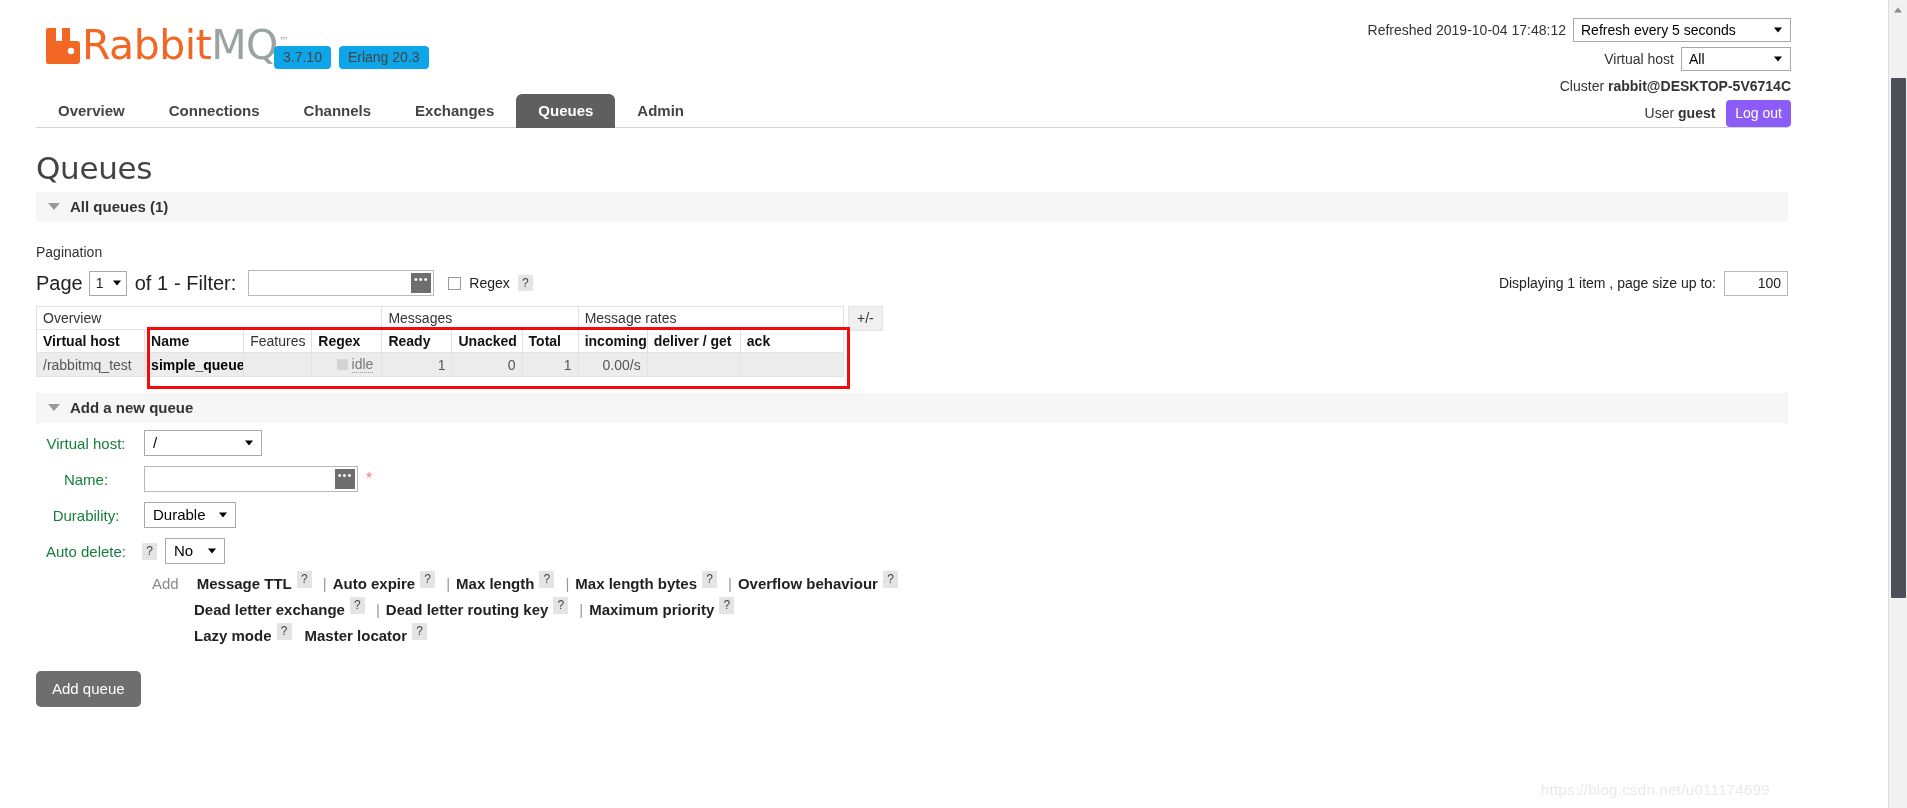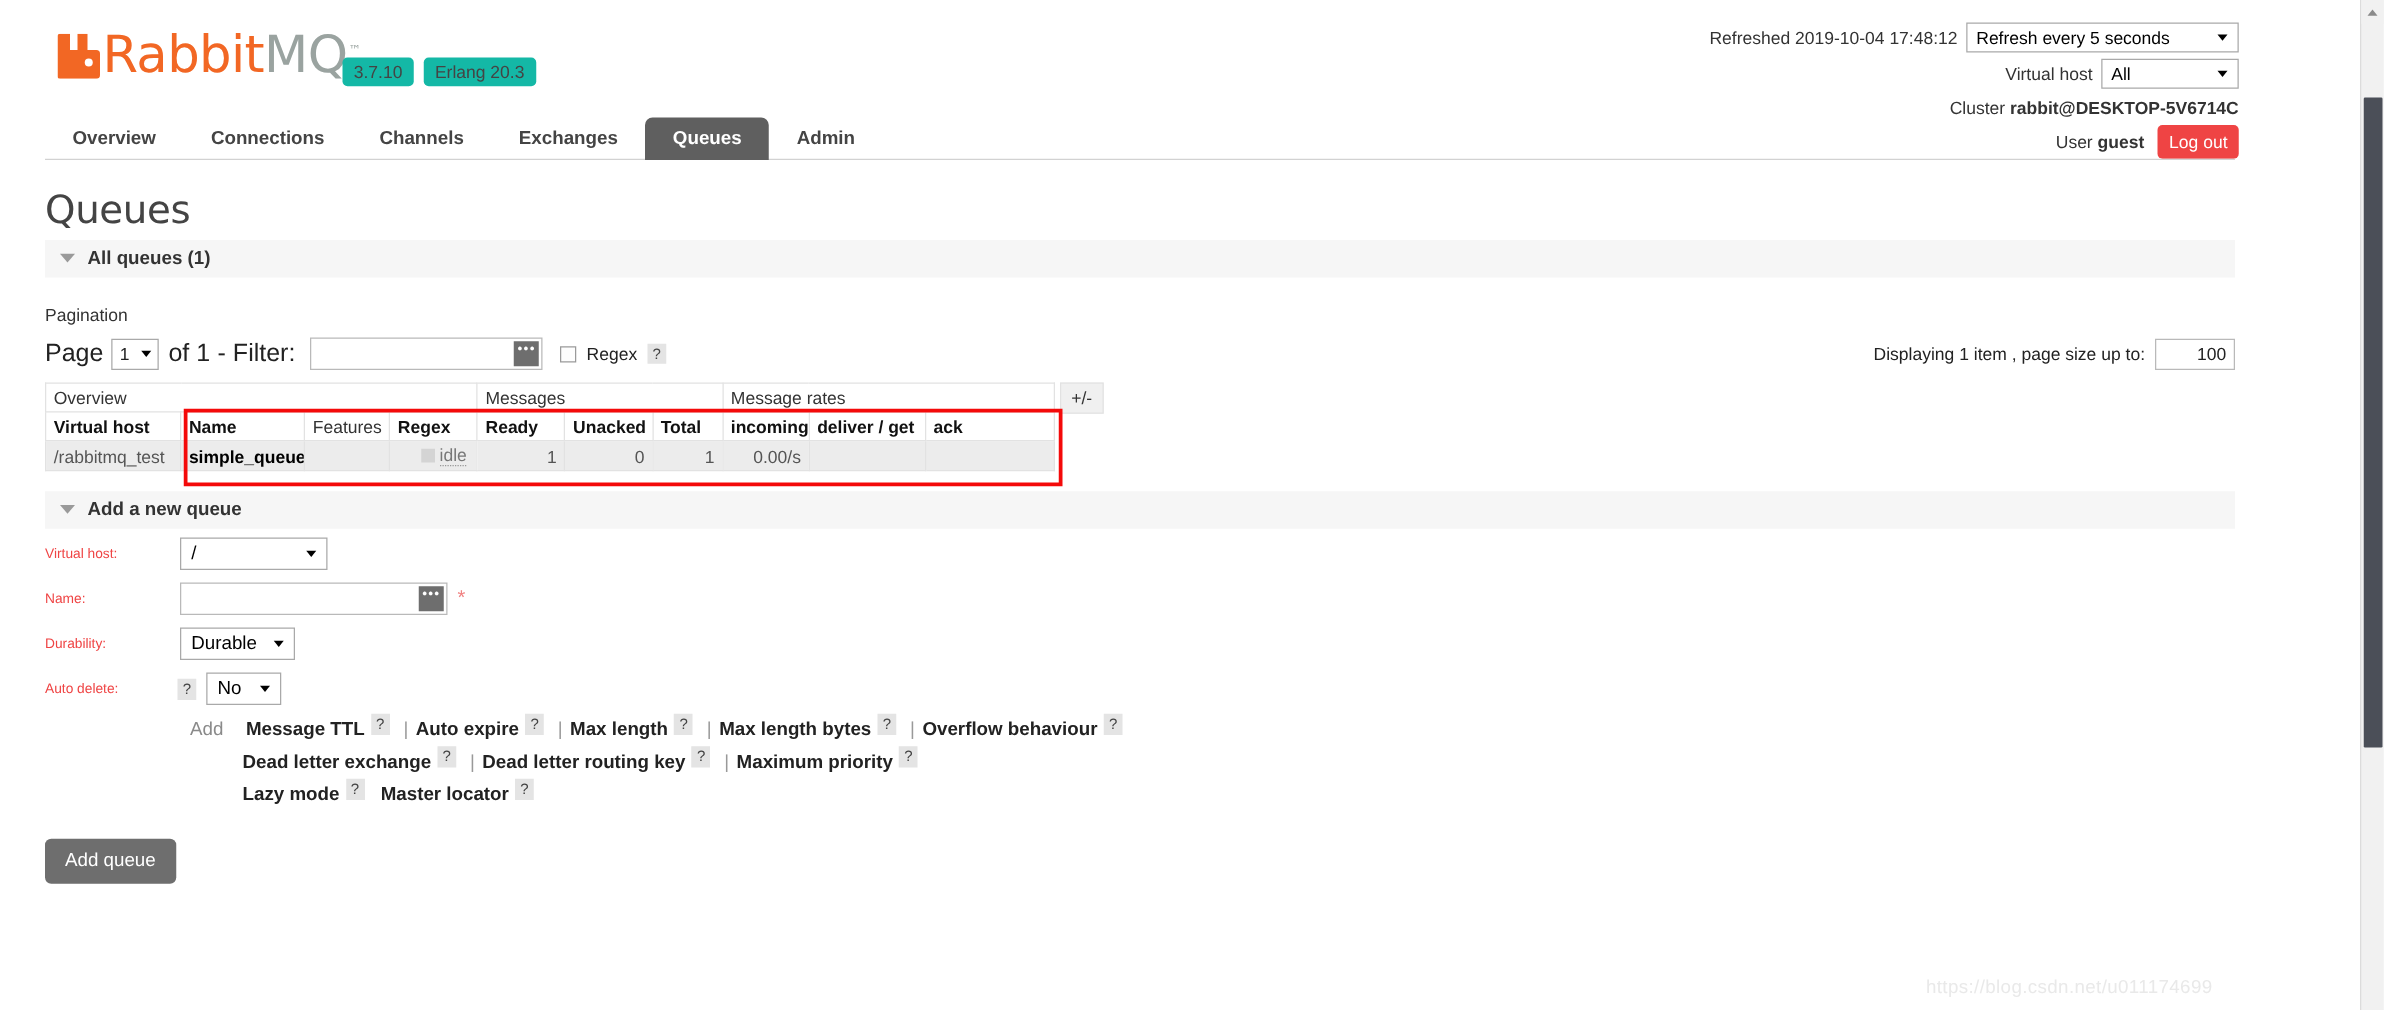--- a/index.html
+++ b/index.html
@@ -87,21 +87,21 @@
     vertical-align: super;
     margin-left: 1px;
   }
   .version-badges {
     position: absolute;
     left: 274px; top: 46px;
     display: flex;
     gap: 8px;
   }
   .badge {
-    background: #14b8a6;
+    background: #0ea5e9;
     color: #444;
     font-size: 14px;
     padding: 3px 9px 4px;
     border-radius: 4px;
     white-space: nowrap;
   }
 
   
   .header-right {
     position: absolute;
@@ -140,21 +140,21 @@
     border-left: 4px solid transparent;
     border-right: 4px solid transparent;
     border-top: 5px solid #000;
   }
   .sel-refresh { width: 218px; }
   .sel-vhost { width: 110px; }
   .hr-line { margin-bottom: 4px; height: 20px; line-height: 20px; }
   .hr-line b { font-weight: bold; }
   .logout-btn {
     display: inline-block;
-    background: #ef4444;
+    background: #8b5cf6;
     color: #fff;
     border-radius: 4px;
     padding: 3px 9px 4px;
     font-size: 14px;
     margin-left: 7px;
     cursor: pointer;
   }
 
   
   .navbar {
@@ -400,23 +400,23 @@
   
   .form-area { margin-top: 4px; }
   .form-row {
     display: flex;
     align-items: center;
     height: 32px;
     margin-bottom: 4px;
   }
   .form-label {
     width: 108px;
-    text-align: left;
-    font-size: 11px;
-    color: #ef4444;
+    text-align: center;
+    font-size: 15px;
+    color: #15803d;
     padding-right: 8px;
     white-space: nowrap;
   }
   .fld-select {
     border: 1px solid #a9a9a9;
     background: #fff;
     height: 26px;
     line-height: 24px;
     font-size: 15px;
     padding: 0 24px 0 8px;

